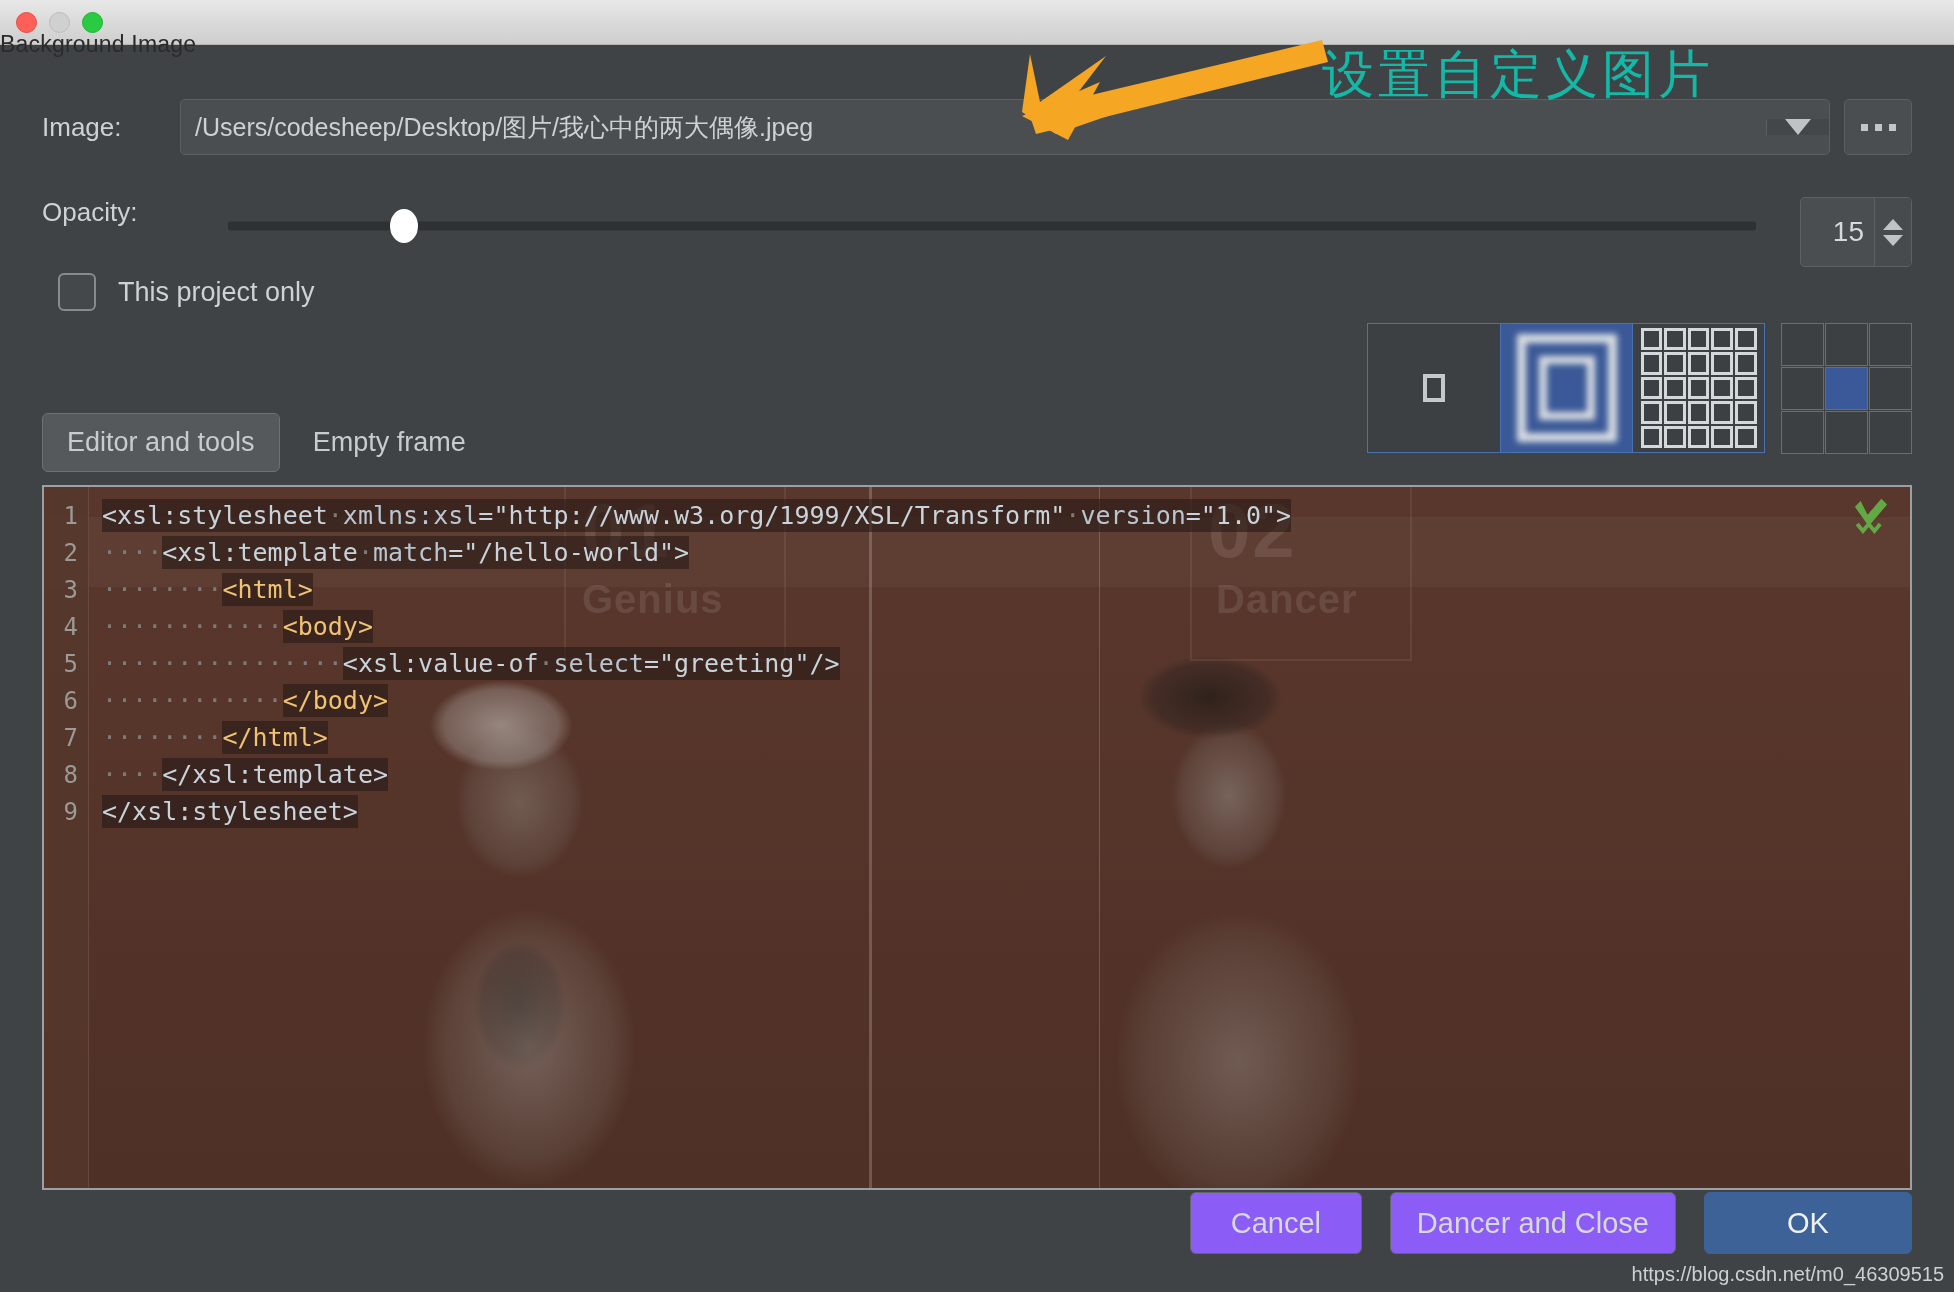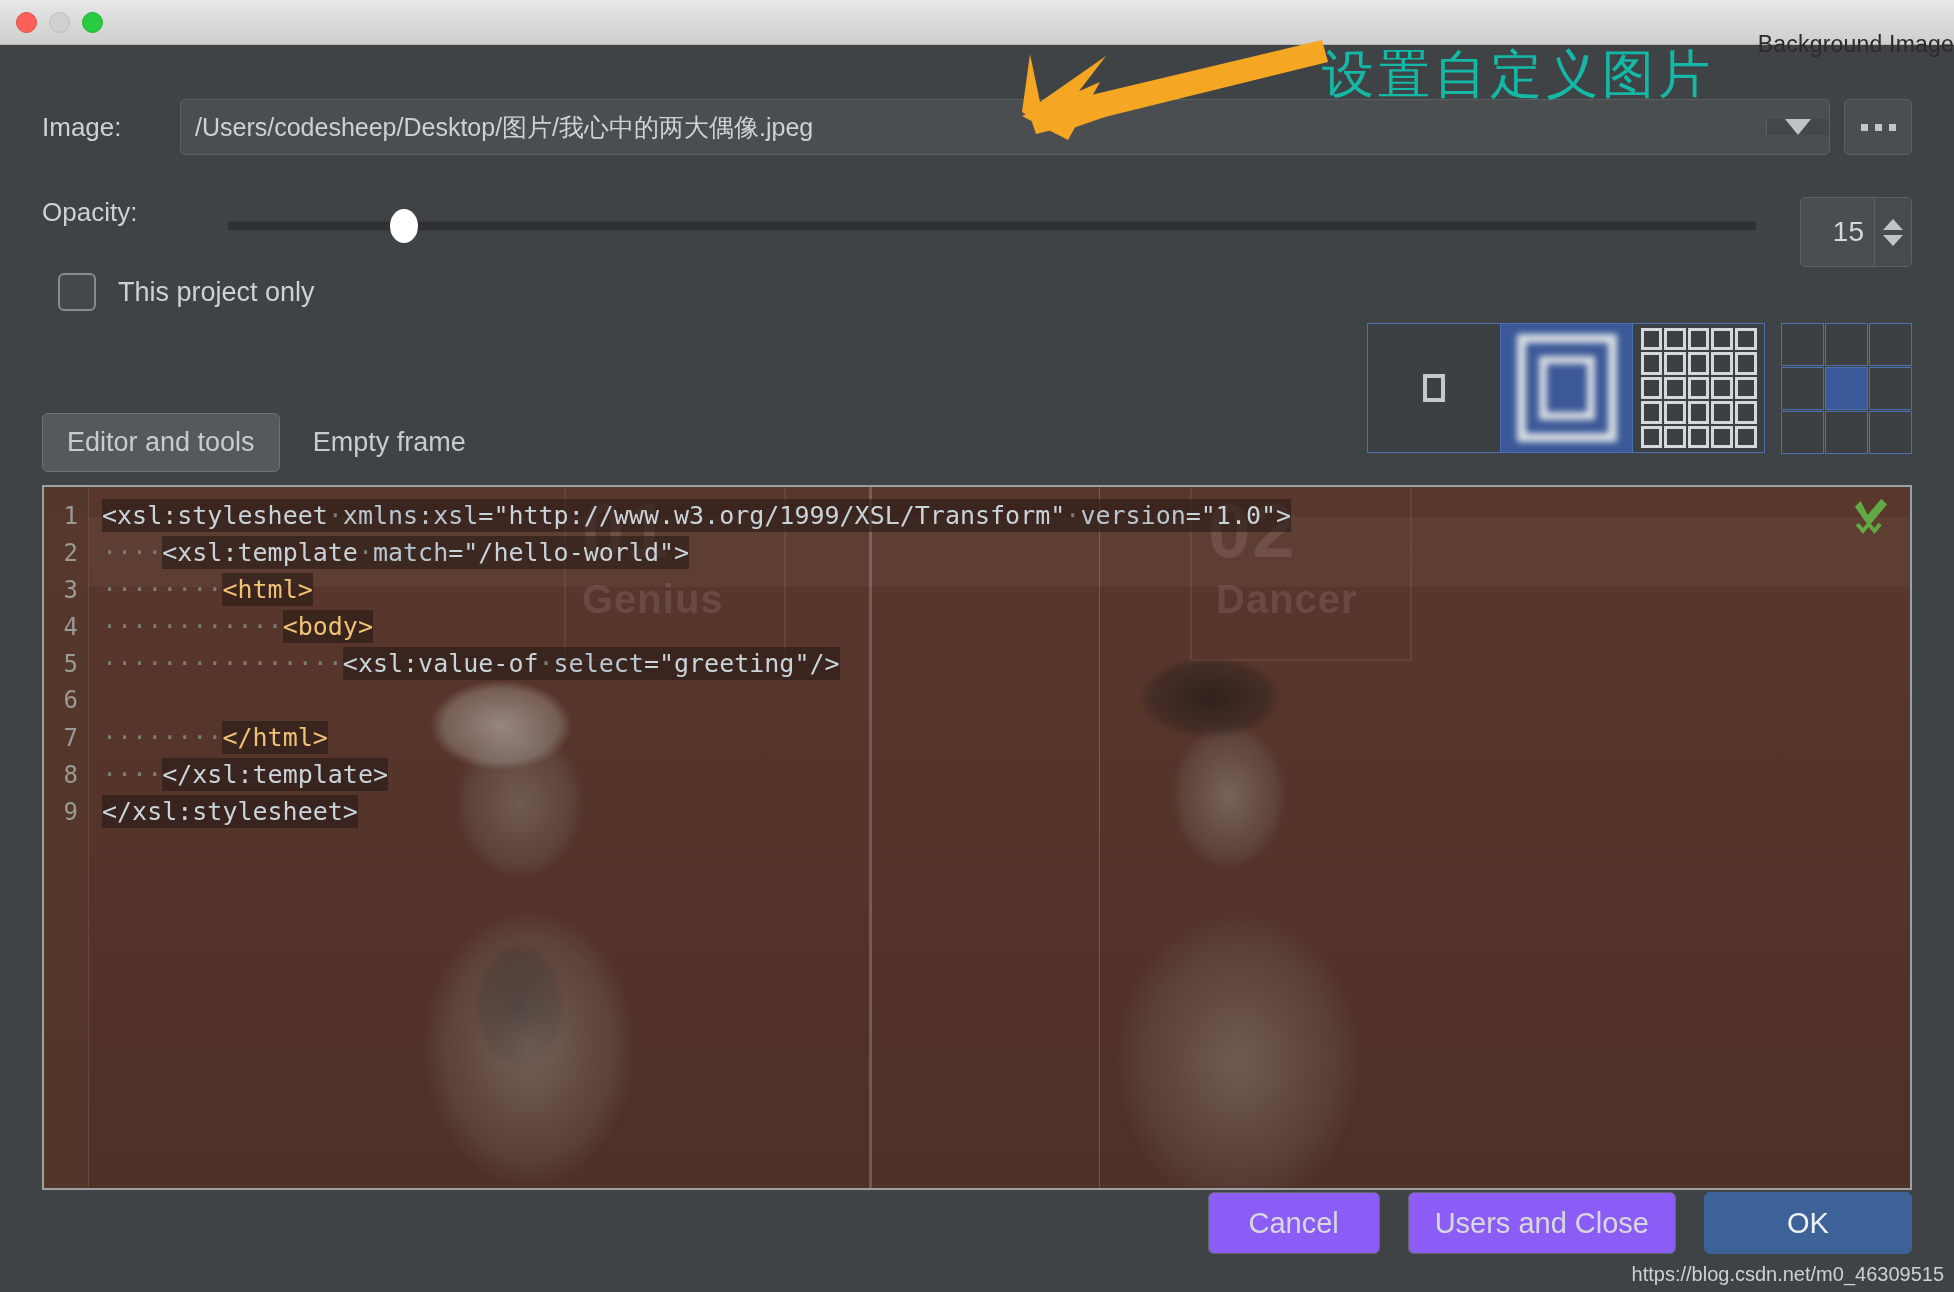--- a/index.html
+++ b/index.html
@@ -43,21 +43,21 @@
     width: 21px; height: 21px;
     border-radius: 50%;
     box-sizing: border-box;
   }
   .light.red    { background: #fc6058; border: 1px solid #e04d45; }
   .light.yellow { background: #cfd0cf; border: 1px solid #bcbdbc; }
   .light.green  { background: #28cb42; border: 1px solid #1fb137; }
   #window-title {
     position: absolute;
     left: 0; right: 0;
-    text-align: right;
+    text-align: left;
     font-size: 23px;
     color: #2b2b2b;
     letter-spacing: .2px;
     margin-top: 44px;
   }
 
   
   #dialog-body {
     flex: 1 1 auto;
     position: relative;
@@ -632,35 +632,35 @@
       <div id="selection-band"></div>
       <div id="gutter"></div>
       <div id="ruler-line"></div>
 
       <div id="code-area">
           <div class="code-line"><span class="ln">1</span><span class="code-text"><span class="seg"><span class="tok-punct">&lt;</span><span class="tok-punct">xsl:stylesheet</span><span class="tok-dot">·</span><span class="tok-attr">xmlns:xsl</span><span class="tok-punct">=</span><span class="tok-str">"http://www.w3.org/1999/XSL/Transform"</span><span class="tok-dot">·</span><span class="tok-attr">version</span><span class="tok-punct">=</span><span class="tok-str">"1.0"</span><span class="tok-punct">&gt;</span></span></span></div>
           <div class="code-line"><span class="ln">2</span><span class="code-text"><span class="tok-dot">····</span><span class="seg"><span class="tok-punct">&lt;xsl:template</span><span class="tok-dot">·</span><span class="tok-attr">match</span><span class="tok-punct">=</span><span class="tok-str">"/hello-world"</span><span class="tok-punct">&gt;</span></span></span></div>
           <div class="code-line"><span class="ln">3</span><span class="code-text"><span class="tok-dot">········</span><span class="seg tok-tag">&lt;html&gt;</span></span></div>
           <div class="code-line"><span class="ln">4</span><span class="code-text"><span class="tok-dot">············</span><span class="seg tok-tag">&lt;body&gt;</span></span></div>
           <div class="code-line"><span class="ln">5</span><span class="code-text"><span class="tok-dot">················</span><span class="seg"><span class="tok-punct">&lt;xsl:value-of</span><span class="tok-dot">·</span><span class="tok-attr">select</span><span class="tok-punct">=</span><span class="tok-str">"greeting"</span><span class="tok-punct">/&gt;</span></span></span></div>
-          <div class="code-line"><span class="ln">6</span></div>
+          <div class="code-line"><span class="ln">6</span><span class="code-text"><span class="tok-dot">············</span><span class="seg tok-tag">&lt;/body&gt;</span></span></div>
           <div class="code-line"><span class="ln">7</span><span class="code-text"><span class="tok-dot">········</span><span class="seg tok-tag">&lt;/html&gt;</span></span></div>
           <div class="code-line"><span class="ln">8</span><span class="code-text"><span class="tok-dot">····</span><span class="seg"><span class="tok-punct">&lt;/xsl:template&gt;</span></span></span></div>
           <div class="code-line"><span class="ln">9</span><span class="code-text"><span class="seg"><span class="tok-punct">&lt;/xsl:stylesheet&gt;</span></span></span></div>
         </div>
 
       <svg id="inspection-icon" viewBox="0 0 40 40">
         <path d="M6 12 L11 7 L17 19 L29 5 L34 10 L18 29 Z" fill="#62a844"></path>
         <path d="M8 27 L13 33 L18 27 L23 33 L28 27" fill="none" stroke="#62a844" stroke-width="3.4"></path>
       </svg>
     </div>
 
     <div id="footer">
       <div class="btn">Cancel</div>
-      <div class="btn">Users and Close</div>
+      <div class="btn">Dancer and Close</div>
       <div class="btn primary">OK</div>
     </div>
 
   </div>
 </div>
 
 <svg id="annotation-arrow" viewBox="0 0 420 106">
   <path d="M410 4 L150 78 L196 18 L130 64 L120 16 L112 74 L146 96 Z" fill="#f5a623"></path>
   <path d="M118 72 L412 2 L418 24 L126 96 Z" fill="#f5a623"></path>
   <path d="M112 78 L190 44 L158 102 Z" fill="#f5a623"></path>

